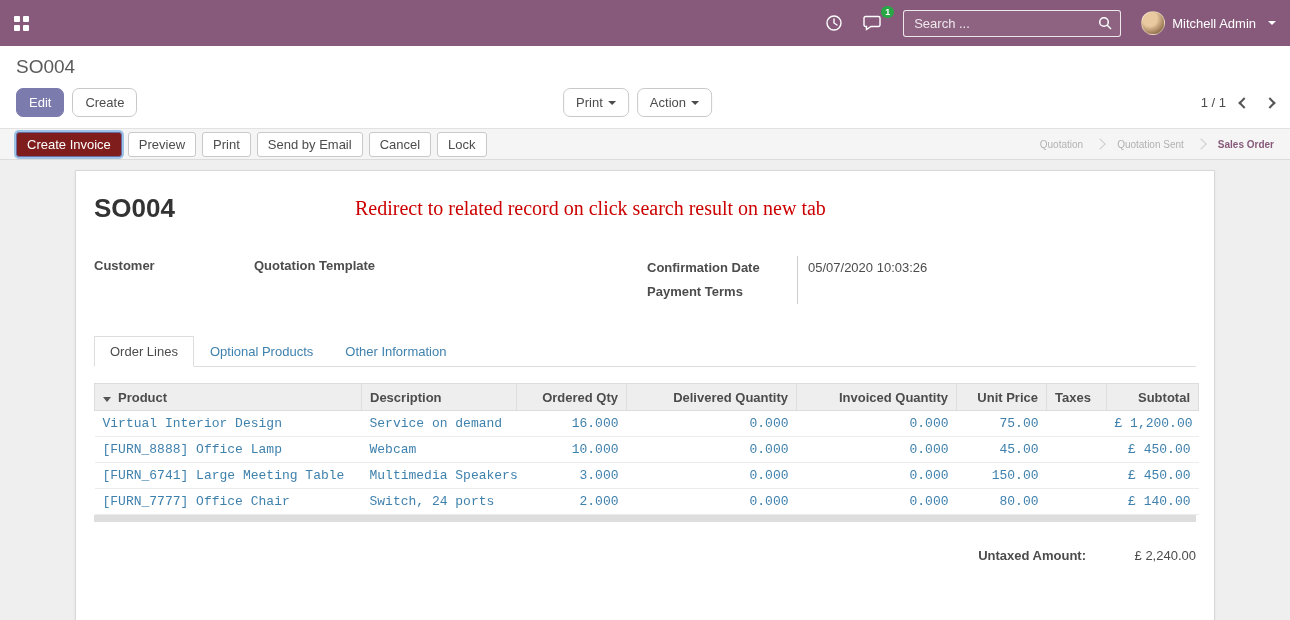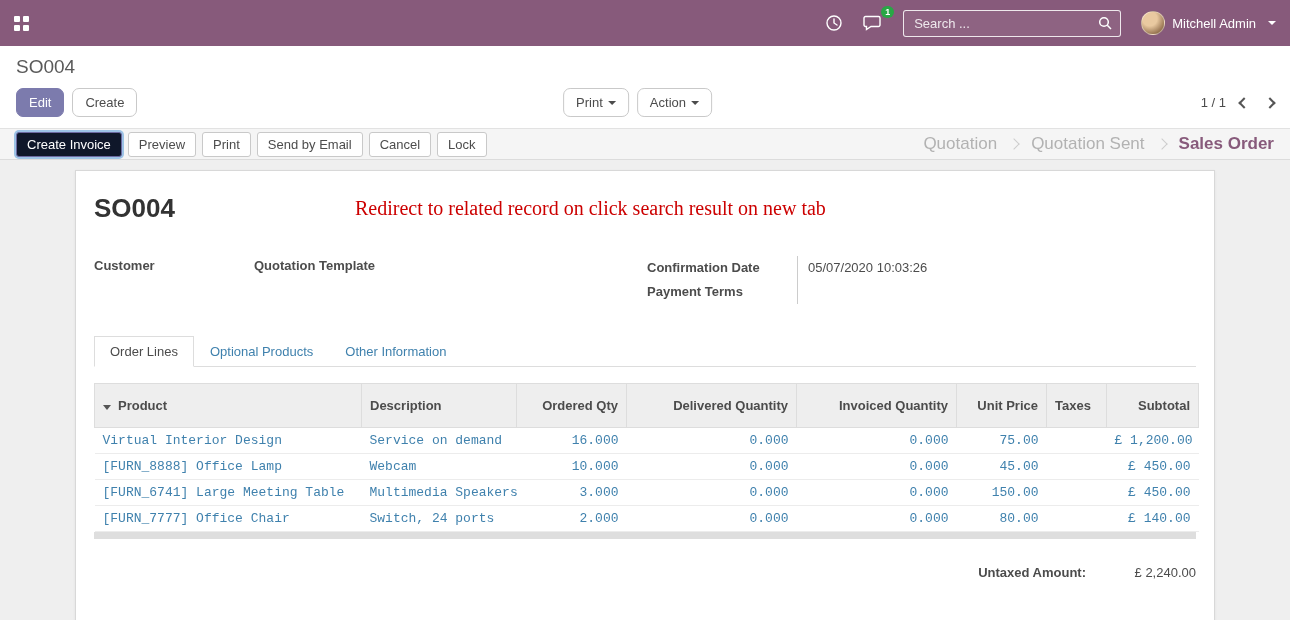--- a/index.html
+++ b/index.html
@@ -46,23 +46,23 @@
   .chev{display:inline-block;width:8px;height:8px;border-top:2px solid #555;border-left:2px solid #555;cursor:pointer;}
   .chev-left{transform:rotate(-45deg);}
   .chev-right{transform:rotate(135deg);}
 
   
   .statusbar{height:32px;background:#f5f5f5;border-top:1px solid #e2e2e2;border-bottom:1px solid #dcdcdc;
              display:flex;align-items:center;padding:0 16px;}
   .sb-buttons{display:flex;gap:6px;align-items:center;}
   .btn-sb{height:25px;padding:0 10px;background:#fff;border:1px solid #c9c9c9;border-radius:3px;font-size:13px;
           cursor:pointer;font-family:inherit;color:#4c4c4c;white-space:nowrap;}
-  .btn-sb.highlight{background:#0f172a;border-color:#6b69a0;color:#fff;box-shadow:0 0 0 2px #9dc3e6;}
+  .btn-sb.highlight{background:#7f1d1d;border-color:#6b69a0;color:#fff;box-shadow:0 0 0 2px #9dc3e6;}
   .sb-states{margin-left:auto;display:flex;align-items:center;gap:13px;}
-  .state{color:#b2b2b2;font-size:17px;cursor:pointer;white-space:nowrap;}
+  .state{color:#b2b2b2;font-size:10px;cursor:pointer;white-space:nowrap;}
   .state.active{color:var(--brand);font-weight:bold;}
   .state-chev{width:8px;height:8px;border-top:1px solid #ccc;border-right:1px solid #ccc;transform:rotate(45deg);}
 
   
   .content{padding-top:10px;}
   .sheet{width:1140px;margin:0 auto;background:#fff;border:1px solid #d8d8d8;box-shadow:0 1px 3px rgba(0,0,0,.06);
          padding:18px 18px 24px;height:480px;}
   .sheet-head{display:flex;align-items:flex-start;}
   .sheet-title{font-size:26px;font-weight:bold;color:#333;margin:4px 0 0;}
   .annotation{flex:1;text-align:left;padding-left:180px;font-family:"Liberation Serif",serif;
@@ -79,21 +79,21 @@
   .rvalues{border-left:1px solid #ccc;padding-left:10px;flex:1;}
   .rvalues div{line-height:24px;color:#4c4c4c;}
 
   
   .tabs{display:flex;margin-top:32px;border-bottom:1px solid #ddd;}
   .tab{padding:7px 15px;cursor:pointer;color:var(--link);border:1px solid transparent;margin-bottom:-1px;}
   .tab.active{color:#4c4c4c;background:#fff;border-color:#ddd #ddd #fff;}
 
   
   table.olist{width:100%;border-collapse:collapse;margin-top:16px;font-size:13px;table-layout:fixed;}
-  .olist th{background:#eee;border:1px solid #ddd;font-weight:bold;color:#4c4c4c;height:44px;padding:0 8px;
+  .olist th{background:#eee;border:1px solid #ddd;font-weight:bold;color:#4c4c4c;height:27px;padding:0 8px;
             text-align:left;cursor:pointer;overflow:hidden;white-space:nowrap;}
   .olist th.num{text-align:right;}
   .olist td{height:26px;padding:0 8px;border-bottom:1px solid #ececec;color:var(--link);overflow:hidden;white-space:nowrap;font-family:Liberation Mono, monospace;}
   .olist td.num{text-align:right;}
   .sort-caret{display:inline-block;width:0;height:0;border-left:4px solid transparent;border-right:4px solid transparent;
               border-top:5px solid #555;margin-right:7px;}
   .list-strip{height:7px;background:#dedede;}
 
   
   .totals{display:flex;justify-content:flex-end;align-items:center;margin-top:26px;}

